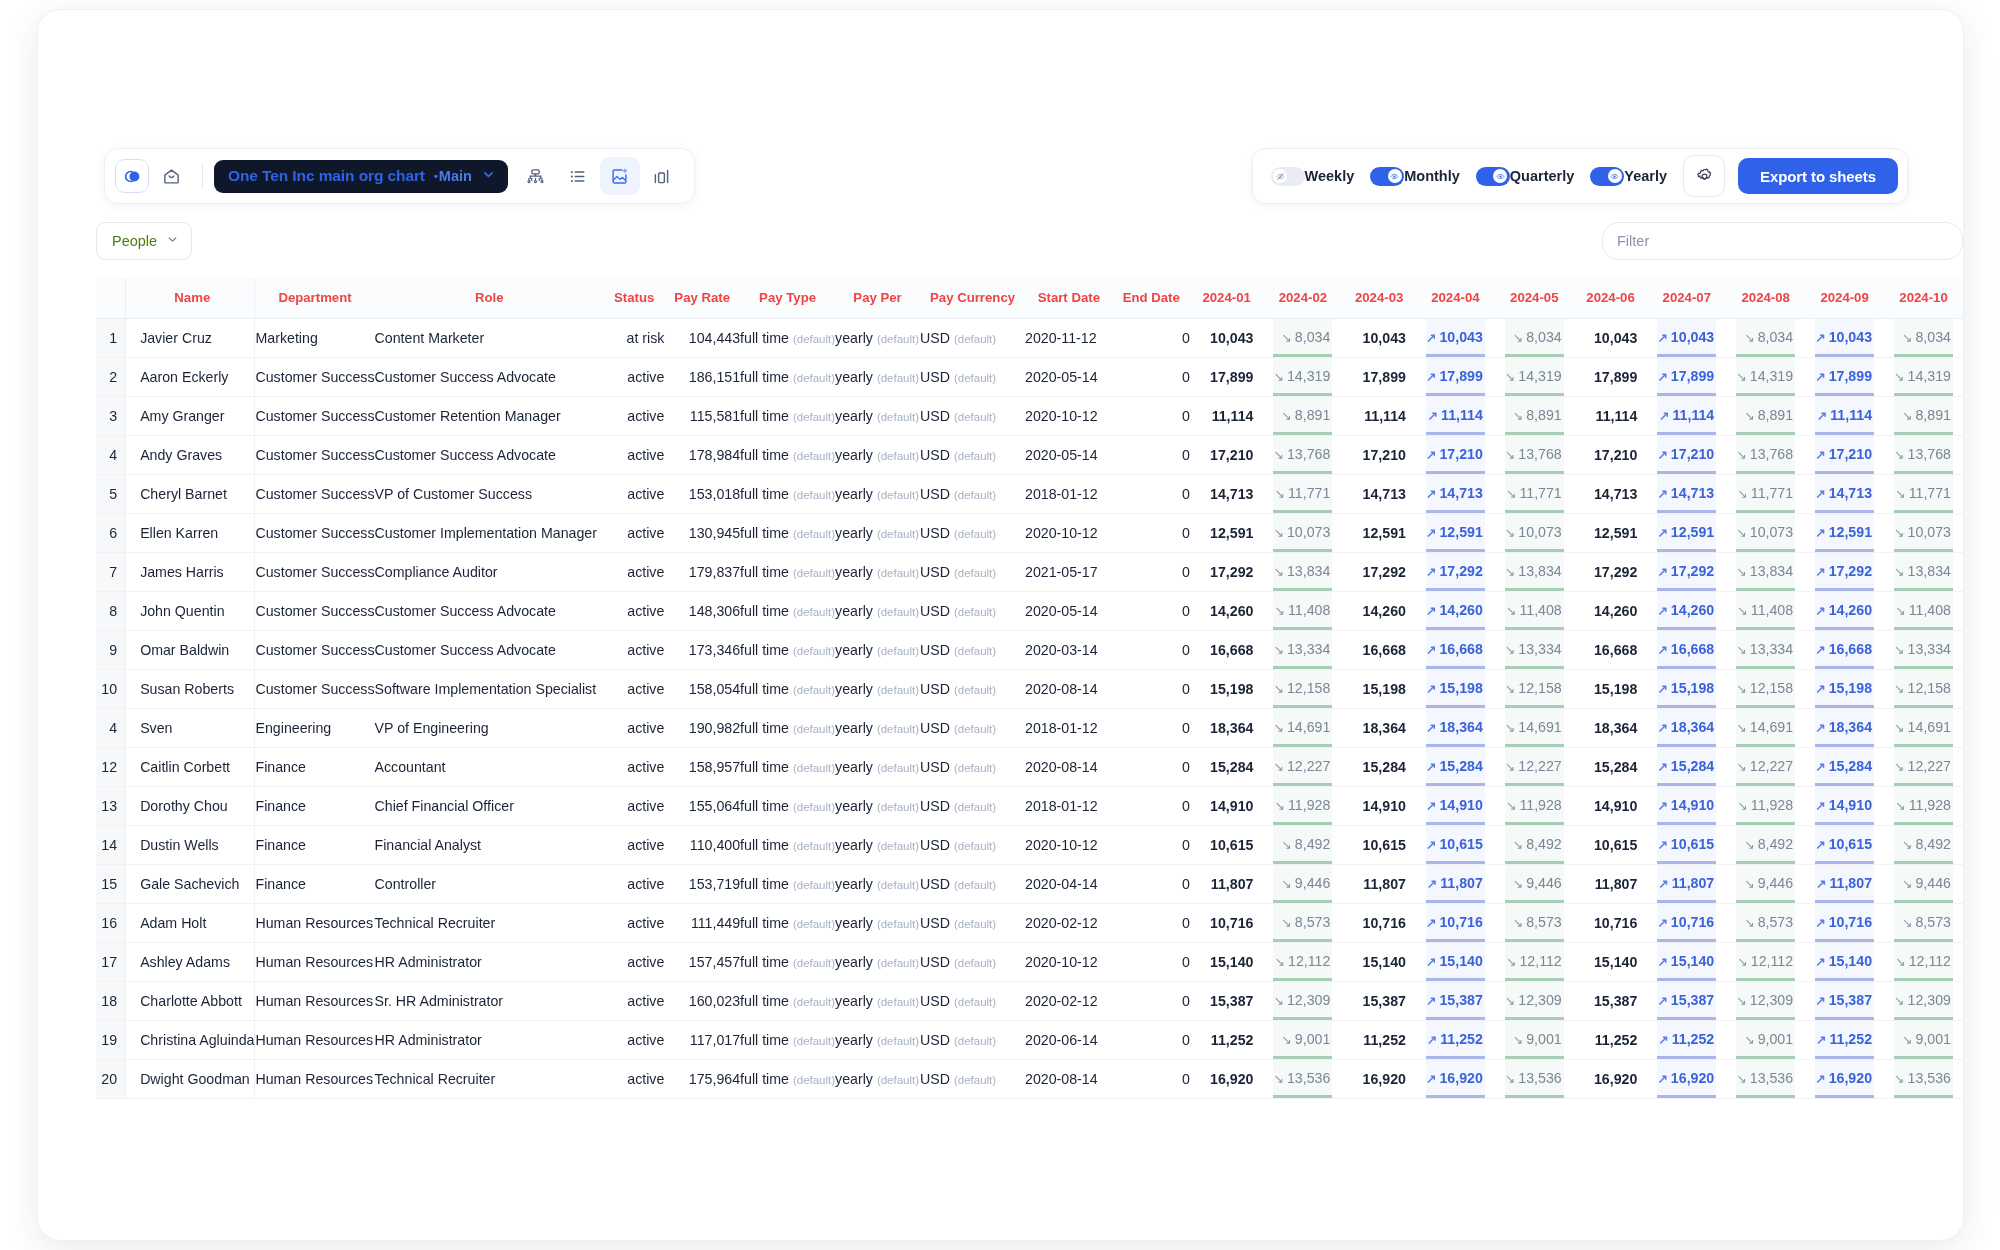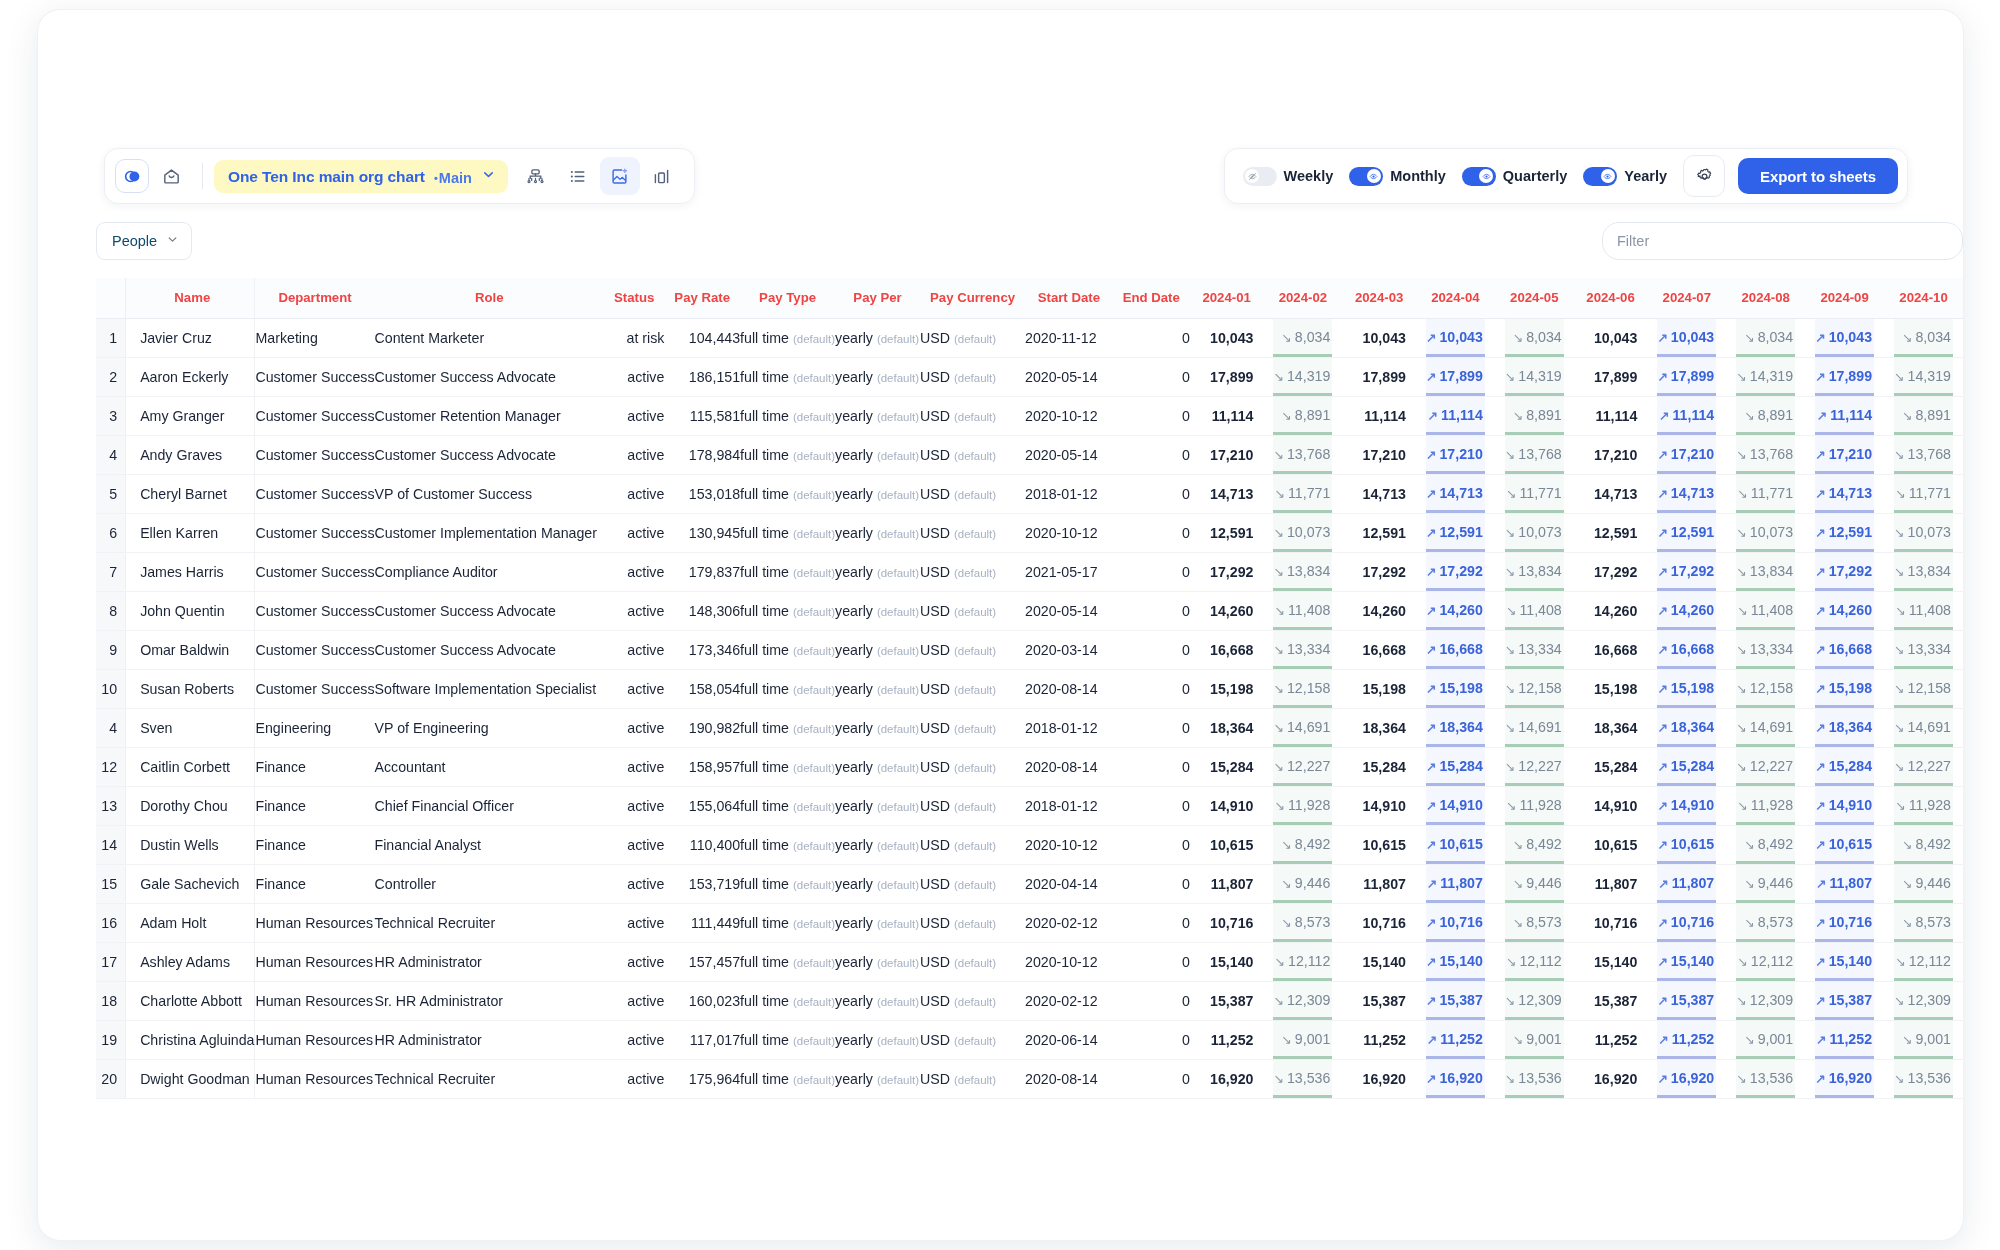--- a/index.html
+++ b/index.html
@@ -41,37 +41,37 @@
     cursor: pointer;
   }
   .icon-btn {
     width: 40px; height: 38px; border-radius: 9px;
     display: flex; align-items: center; justify-content: center;
     cursor: pointer; background: transparent;
   }
   .icon-btn.active { background: #eef3fe; }
   .tb-div { width: 1px; height: 26px; background: #e6eaf1; margin: 0 9px; }
   .doc-pill {
-    display: flex; align-items: flex-end; gap: 9px;
-    background: #fef9c3; border-radius: 9px;
+    display: flex; align-items: center; gap: 9px;
+    background: #0f172a; border-radius: 9px;
     padding: 7px 12px 7px 14px; cursor: pointer;
     margin-right: 6px;
   }
   .doc-title { color: #2f62e8; font-size: 15.5px; font-weight: 700; letter-spacing: -.1px; }
   .doc-branch { color: #4b7ae8; font-size: 14.5px; font-weight: 600; }
   .doc-branch .dot { font-size: 11px; vertical-align: 1px; margin-right: 1px; }
 
   .tb-right {
     position: absolute; right: 55px; top: 0;
     height: 56px; display: flex; align-items: center; gap: 13px;
     background: #ffffff; border: 1px solid #eceff4; border-radius: 14px;
     box-shadow: 0 2px 10px rgba(25,40,80,.055);
     padding: 0 9px 0 18px;
   }
-  .tgl-group { display: flex; align-items: center; gap: 7px; margin-right: 3px; cursor: pointer; }
+  .tgl-group { display: flex; align-items: center; margin-right: 3px; cursor: pointer; }
   .tgl {
     width: 34px; height: 19px; border-radius: 10px; position: relative;
     background: #2f62e8; flex: none;
   }
   .tgl.off { background: #e9edf3; }
   .tgl .knob {
     position: absolute; top: 2.5px; width: 14px; height: 14px; border-radius: 50%;
     background: #fff; display: flex; align-items: center; justify-content: center;
   }
   .tgl .knob { right: 2.5px; }
@@ -87,21 +87,21 @@
     font-family: inherit; cursor: pointer; letter-spacing: -.1px;
   }
 
   
   .filter-row { position: absolute; left: 0; right: 0; top: 212px; height: 46px; }
   .people-sel {
     position: absolute; left: 58px; top: 0;
     height: 38px; padding: 0 12px 0 15px;
     display: flex; align-items: center; gap: 9px;
     border: 1px solid #e4e9f0; border-radius: 9px; background: #fff;
-    font-size: 14.5px; color: #0c4a6e; font-weight: 500; cursor: pointer;
+    font-size: 14.5px; color: #4d7c0f; font-weight: 500; cursor: pointer;
   }
   .filter-input {
     position: absolute; right: 0px; top: 0; width: 361px; height: 38px;
     border: 1px solid #e4e9f0; border-radius: 17px; background: #fff;
     padding: 0 14px; font-size: 14.5px; color: #394254;
     font-family: inherit; outline: none;
   }
   .filter-input::placeholder { color: #8b95a6; }
 
   

